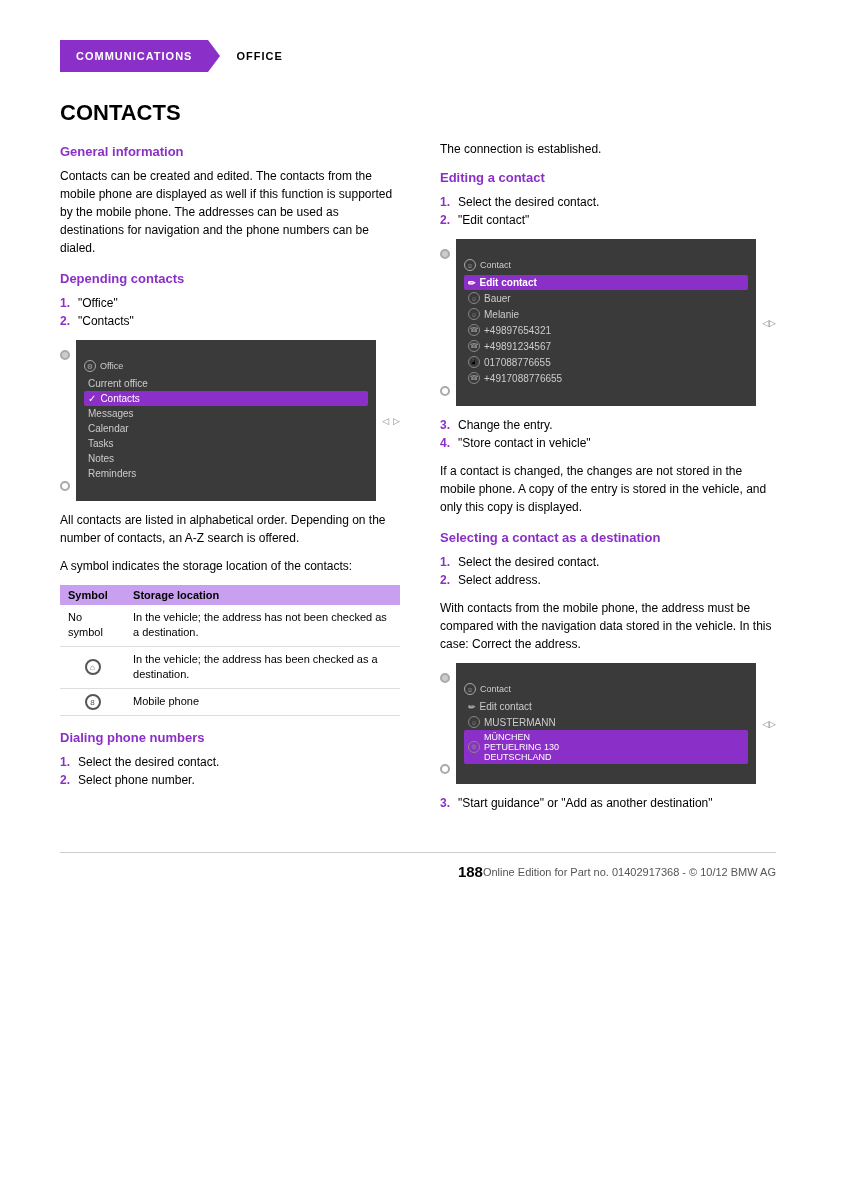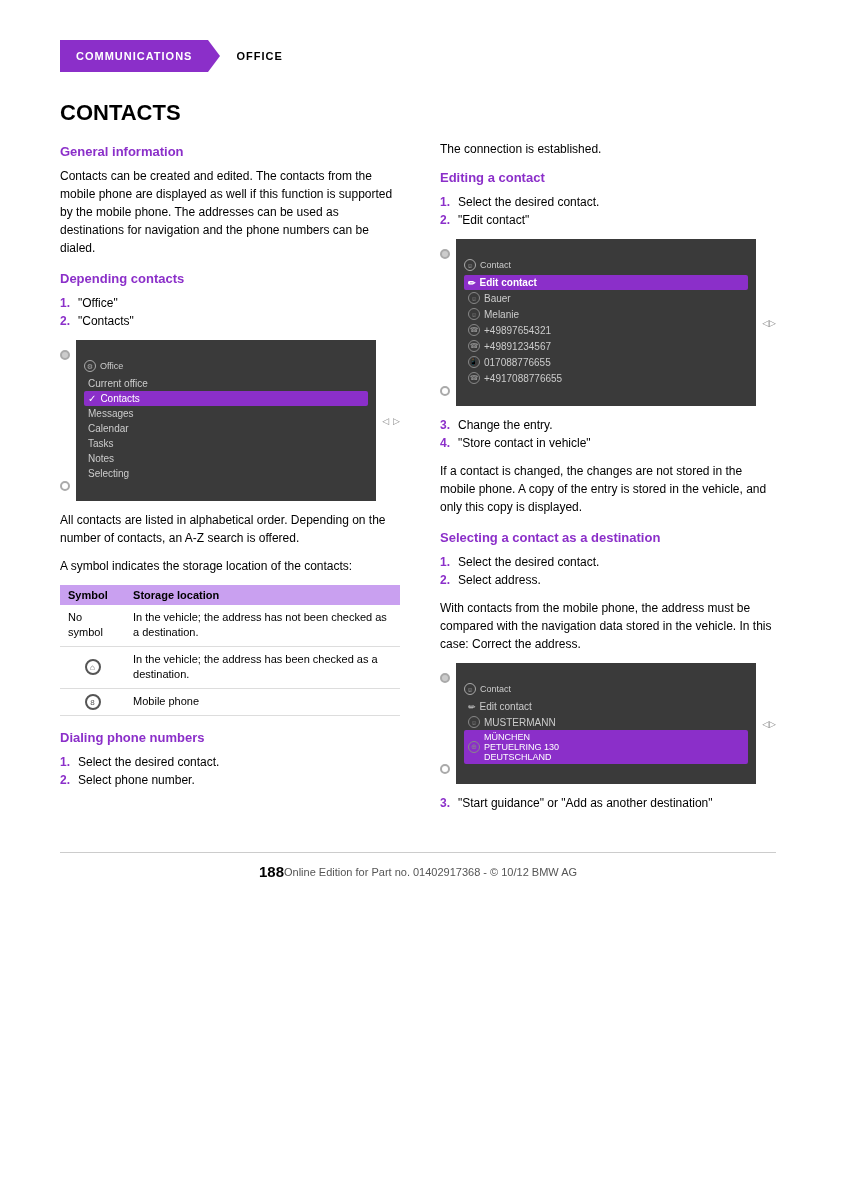--- a/index.html
+++ b/index.html
@@ -214,21 +214,21 @@
       font-size: 8px;
       color: #555;
     }
 
     
     .footer {
       margin-top: 30px;
       border-top: 1px solid #ccc;
       padding-top: 10px;
       display: flex;
-      justify-content: center;
+      justify-content: flex-end;
       align-items: center;
     }
     .footer-page-num {
       font-size: 15px;
       font-weight: bold;
     }
     .footer-text {
       font-size: 11px;
       color: #555;
     }
@@ -321,21 +321,21 @@
               <span>Office</span>
             </div>
             <div class="screen-row">Current office</div>
             <div class="screen-row selected">
               <span>✓</span> Contacts
             </div>
             <div class="screen-row">Messages</div>
             <div class="screen-row">Calendar</div>
             <div class="screen-row">Tasks</div>
             <div class="screen-row">Notes</div>
-            <div class="screen-row">Selecting</div>
+            <div class="screen-row">Reminders</div>
           </div>
         </div>
         <div class="device-nav-right">
           <div style="font-size:9px; color:#888; display:flex; gap:4px;">
             <span>◁</span>
               <span>▷</span>
           </div>
         </div>
       </div>
 

